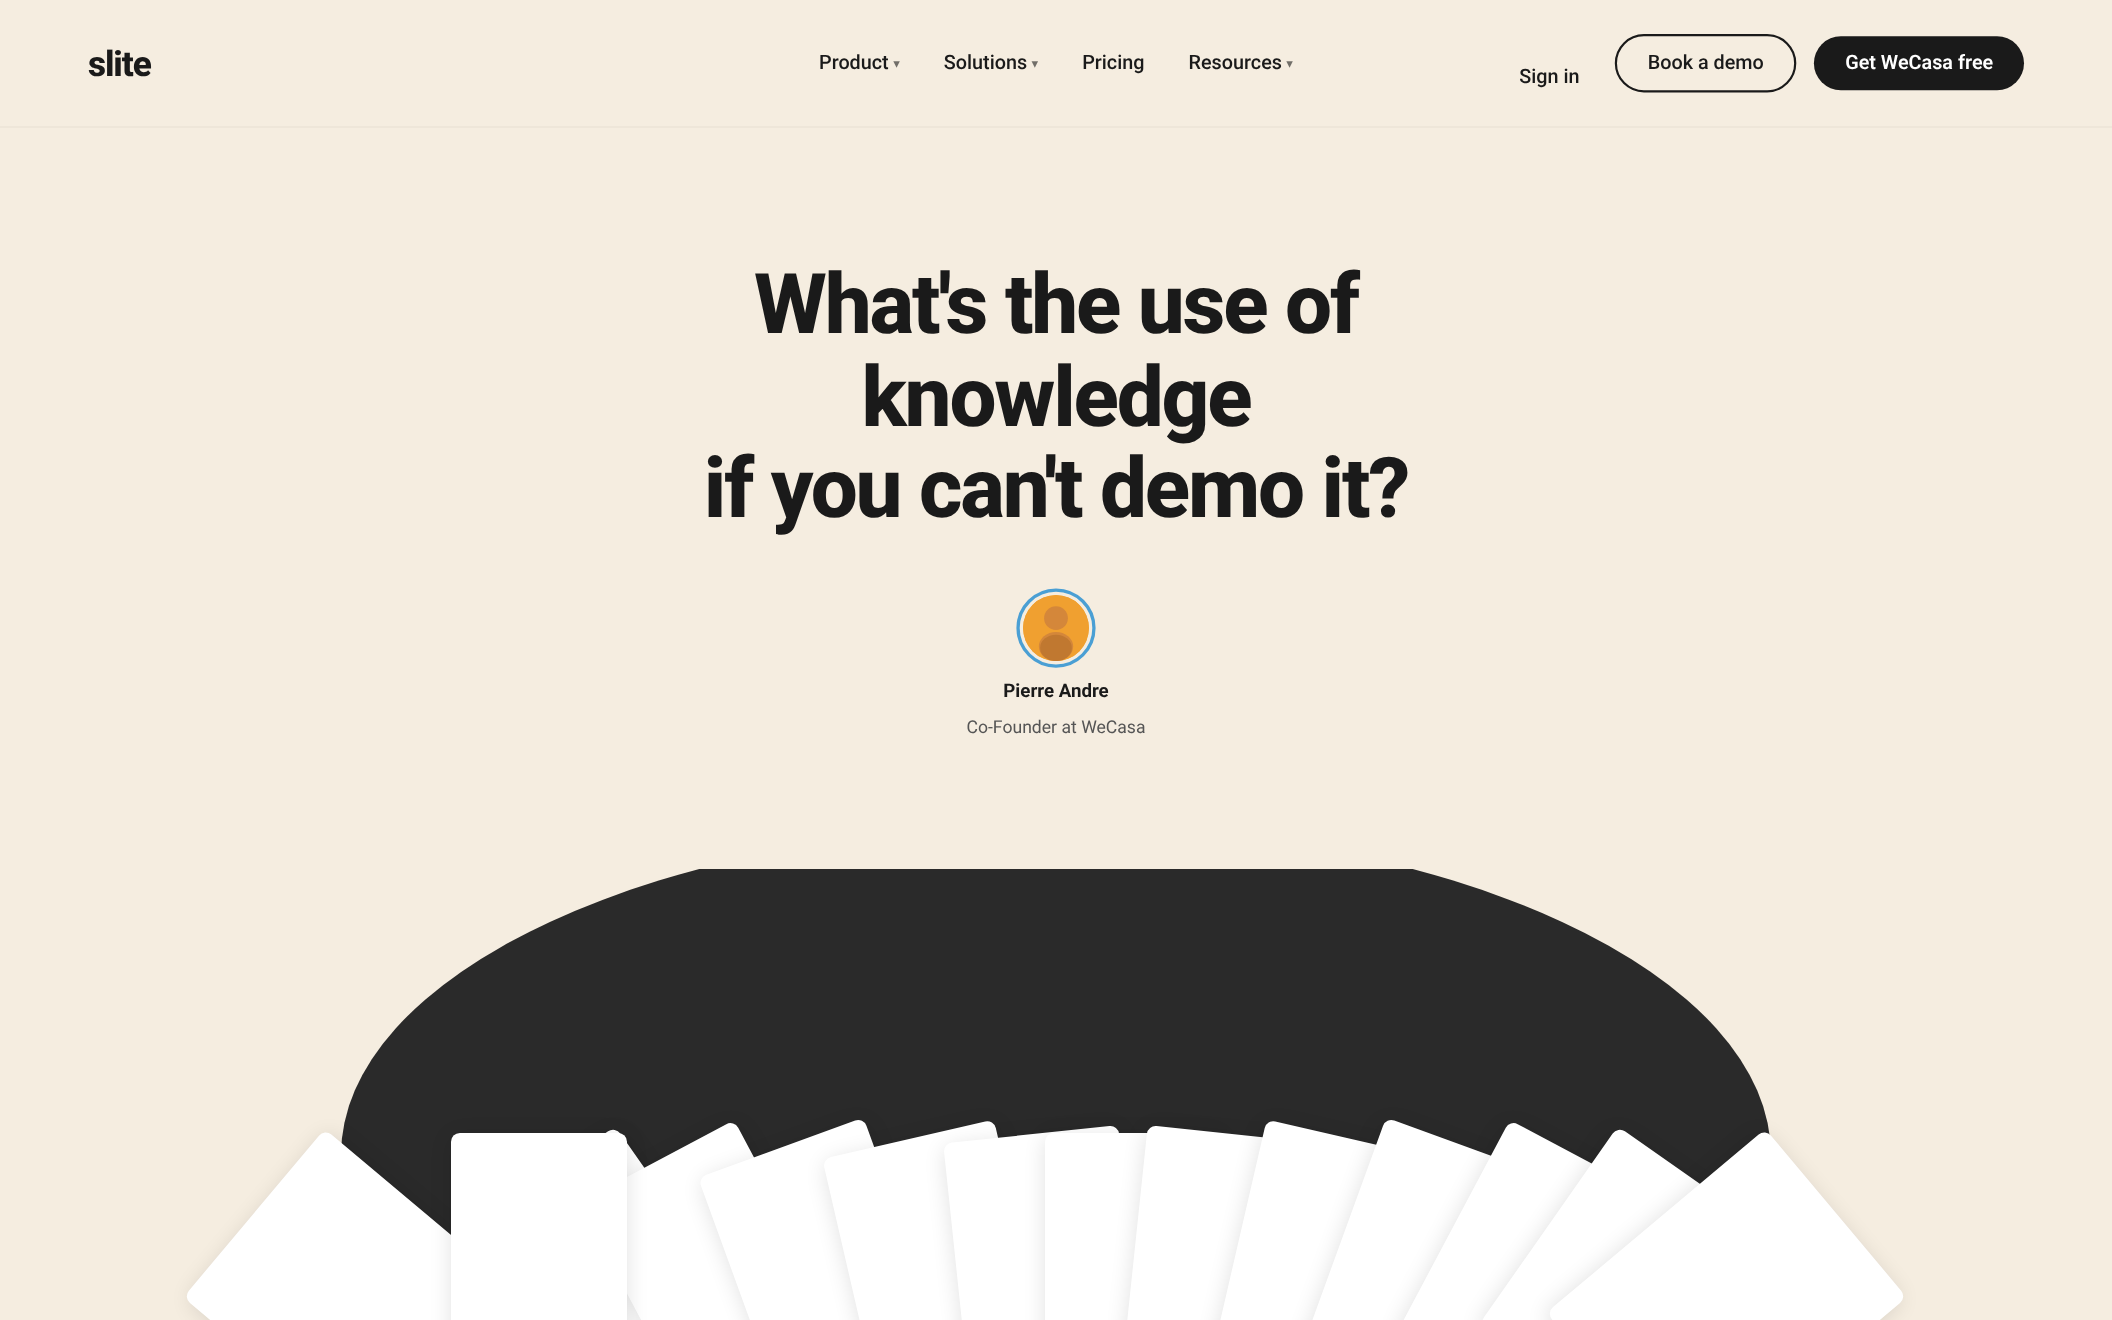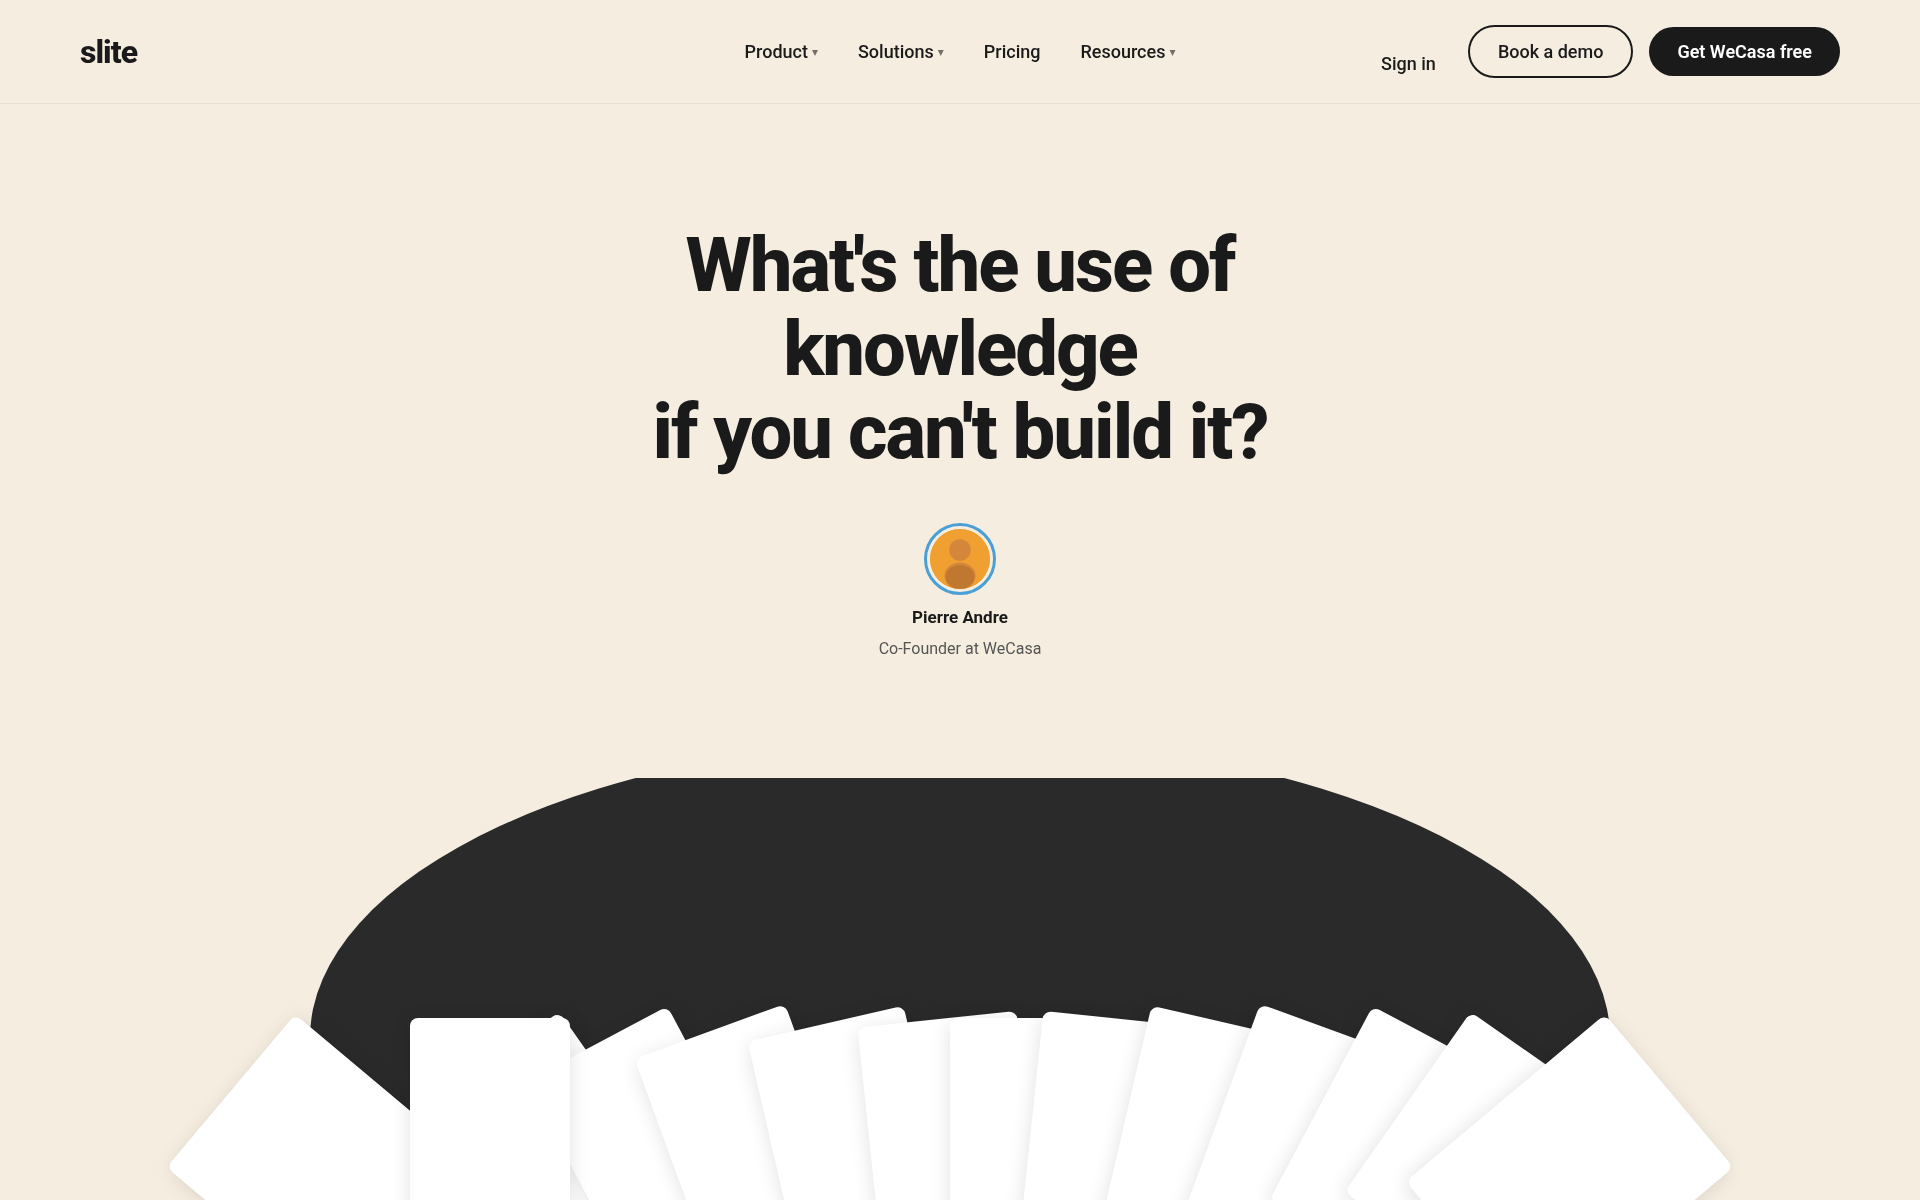--- a/index.html
+++ b/index.html
@@ -15,21 +15,21 @@
       min-height: 1200px;
       overflow-x: hidden;
     }
 
     
     nav {
       display: flex;
       align-items: center;
       justify-content: space-between;
       padding: 0 80px;
-      height: 104px;
+      height: 116px;
       background-color: #f5ede0;
       border-bottom: 1px solid rgba(0,0,0,0.06);
       position: relative;
       z-index: 10;
     }
 
     .nav-logo {
       font-size: 32px;
       font-weight: 800;
       color: #1a1a1a;
@@ -294,21 +294,21 @@
   <div class="nav-actions">
     <a href="#" class="btn-signin">Sign in</a>
     <a href="#" class="btn-demo">Book a demo</a>
     <a href="#" class="btn-cta">Get WeCasa free</a>
   </div>
 </nav>
 
 <section class="hero">
   <h1 class="hero-headline">
     <span>What's the use of knowledge</span><br>
-    <span>if you can't build it?</span>
+    <span>if you can't demo it?</span>
   </h1>
 
 
   <div class="avatar-container">
     <div class="avatar-ring">
       <div class="avatar-inner">
 
         <svg viewBox="0 0 100 100" class="avatar-svg">
           <rect width="100" height="100" fill="#f0a030" rx="50"></rect>
 

